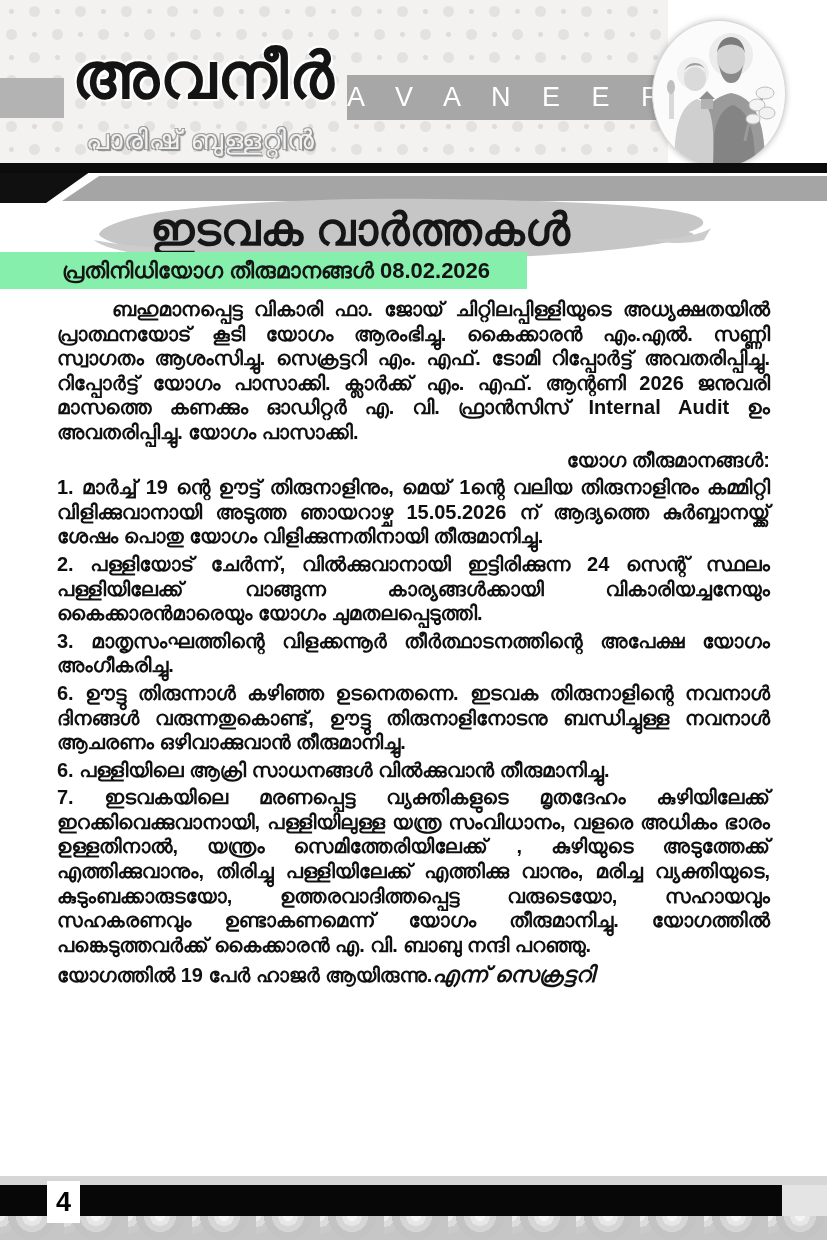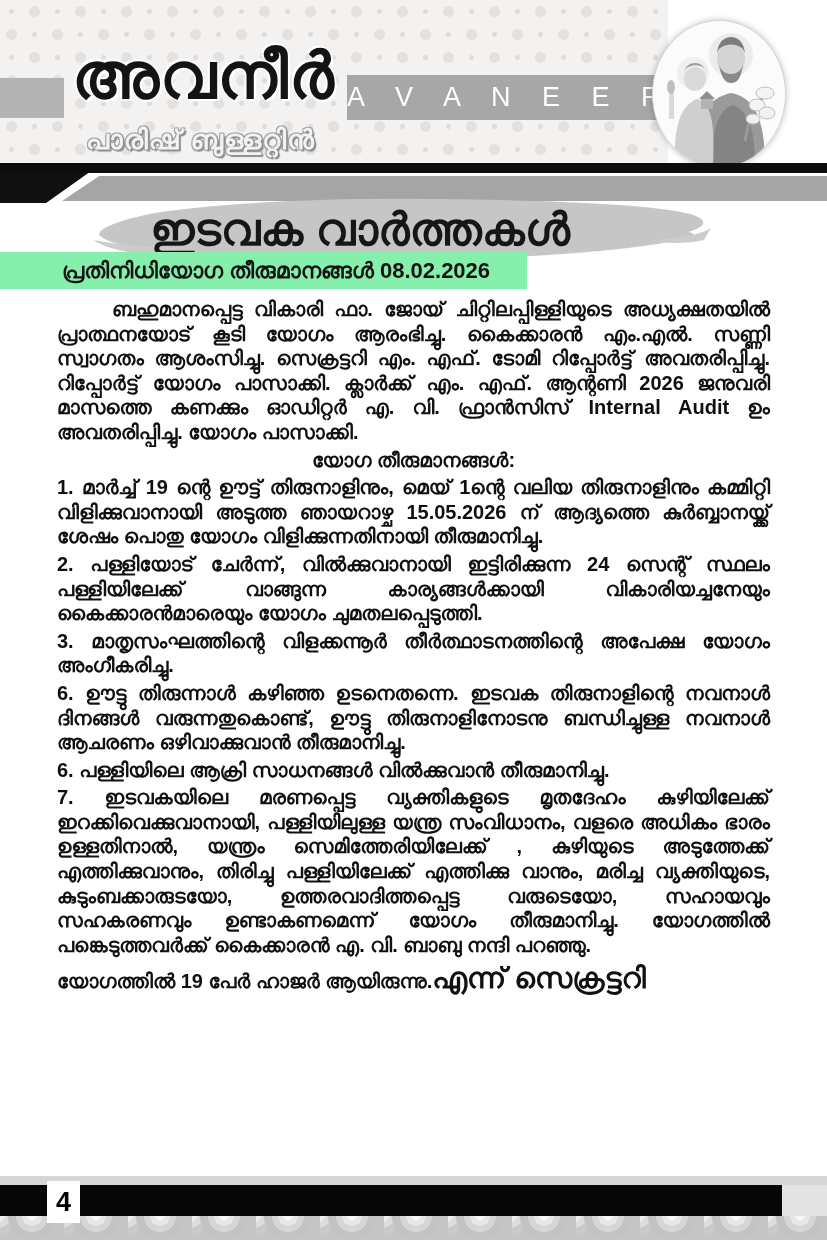--- a/index.html
+++ b/index.html
@@ -21,21 +21,21 @@
     background-size:46px 46px;
   }
   .masthead-stub{position:absolute;top:78px;left:0;width:64px;height:40px;background:#b3b3b3;}
   .masthead-title{
     position:absolute;top:44px;left:72px;font-size:64px;font-weight:bold;line-height:1;
     color:#141414;letter-spacing:1px;
     text-shadow:0 0 2px #fff,0 0 4px #fff,2px 2px 0 #fff,-2px -2px 0 #fff;
     white-space:nowrap;
   }
   .masthead-sub{
-    position:absolute;top:124px;left:86px;font-size:27px;font-weight:bold;line-height:1.2;
+    position:absolute;top:124px;left:86px;font-size:27px;font-weight:normal;line-height:1.2;
     color:#f2f2f2;letter-spacing:1px;white-space:nowrap;
     text-shadow:2px 2px 1px #8d8d8d,-1px -1px 0 #a5a5a5,1px -1px 0 #9a9a9a,-1px 1px 0 #9a9a9a;
   }
   .eng-band{
     position:absolute;top:75px;left:347px;width:314px;height:45px;background:#a7a7a7;
     color:#fff;font-size:27px;line-height:45px;text-align:center;letter-spacing:12px;
     white-space:nowrap;overflow:hidden;
   }
   .portrait{
     position:absolute;top:20px;left:652px;width:132px;height:146px;border-radius:50%;
@@ -57,24 +57,24 @@
   .sub-bar{
     position:absolute;top:252px;left:0;width:465px;height:37px;background:#86efac;
     font-size:22px;font-weight:bold;line-height:37px;padding-left:62px;color:#141414;
     white-space:nowrap;
   }
   
   .body-copy{position:absolute;top:297px;left:57px;width:713px;}
   .body-copy p{margin:0 0 3px 0;font-size:20px;line-height:24.6px;font-weight:bold;
     text-align:justify;color:#101010;}
   .body-copy p.intro{text-indent:55px;}
-  .body-copy p.decisions-heading{text-align:center;}
+  .body-copy p.decisions-heading{text-align:right;}
   .closing-row{display:flex;justify-content:flex-start;align-items:baseline;margin-top:5px;}
   .closing-row .attendance{font-size:20px;font-weight:bold;}
-  .closing-row .signoff{font-size:29px;font-weight:bold;padding-right:4px;}
+  .closing-row .signoff{font-size:22px;font-weight:bold;padding-right:4px;font-style:italic;}
   
   .footer-line{position:absolute;top:1176px;left:0;width:827px;height:9px;background:#d6d6d6;}
   .footer-bar{position:absolute;top:1185px;left:0;width:782px;height:31px;background:#070707;}
   .footer-bar-tail{position:absolute;top:1185px;left:782px;width:45px;height:31px;background:#e4e4e4;}
   .page-num-box{
     position:absolute;top:1181px;left:47px;width:33px;height:42px;background:#ffffff;
     display:flex;align-items:center;justify-content:center;
     font-size:27px;font-weight:bold;color:#000;z-index:3;
   }
   .fan-strip{

